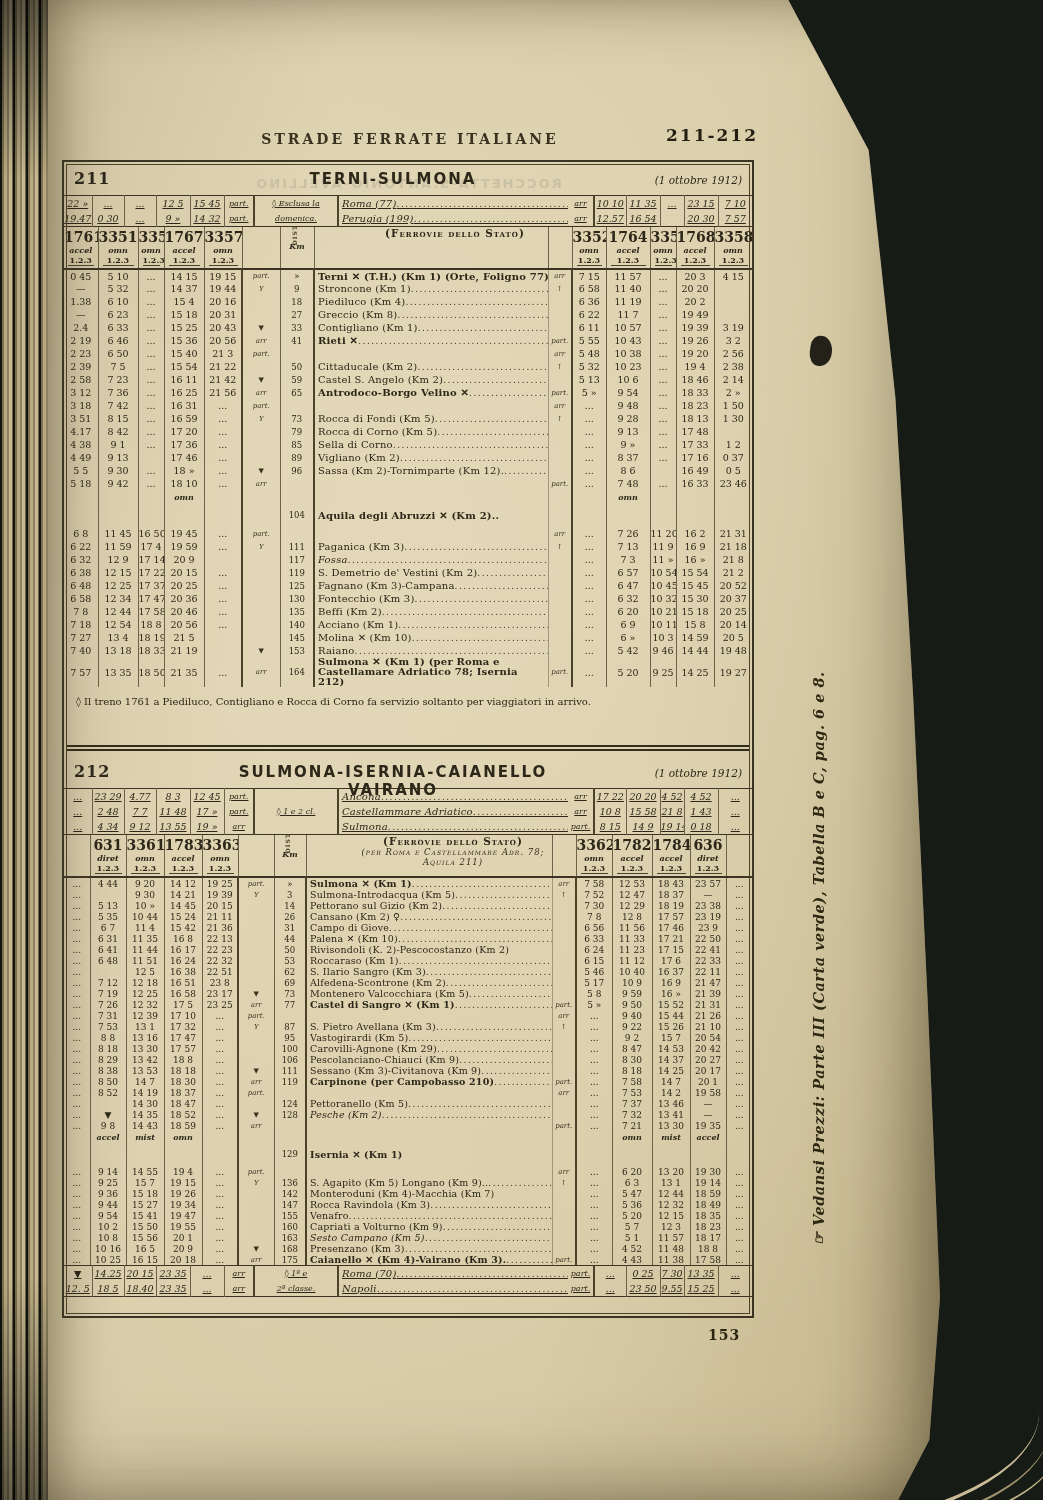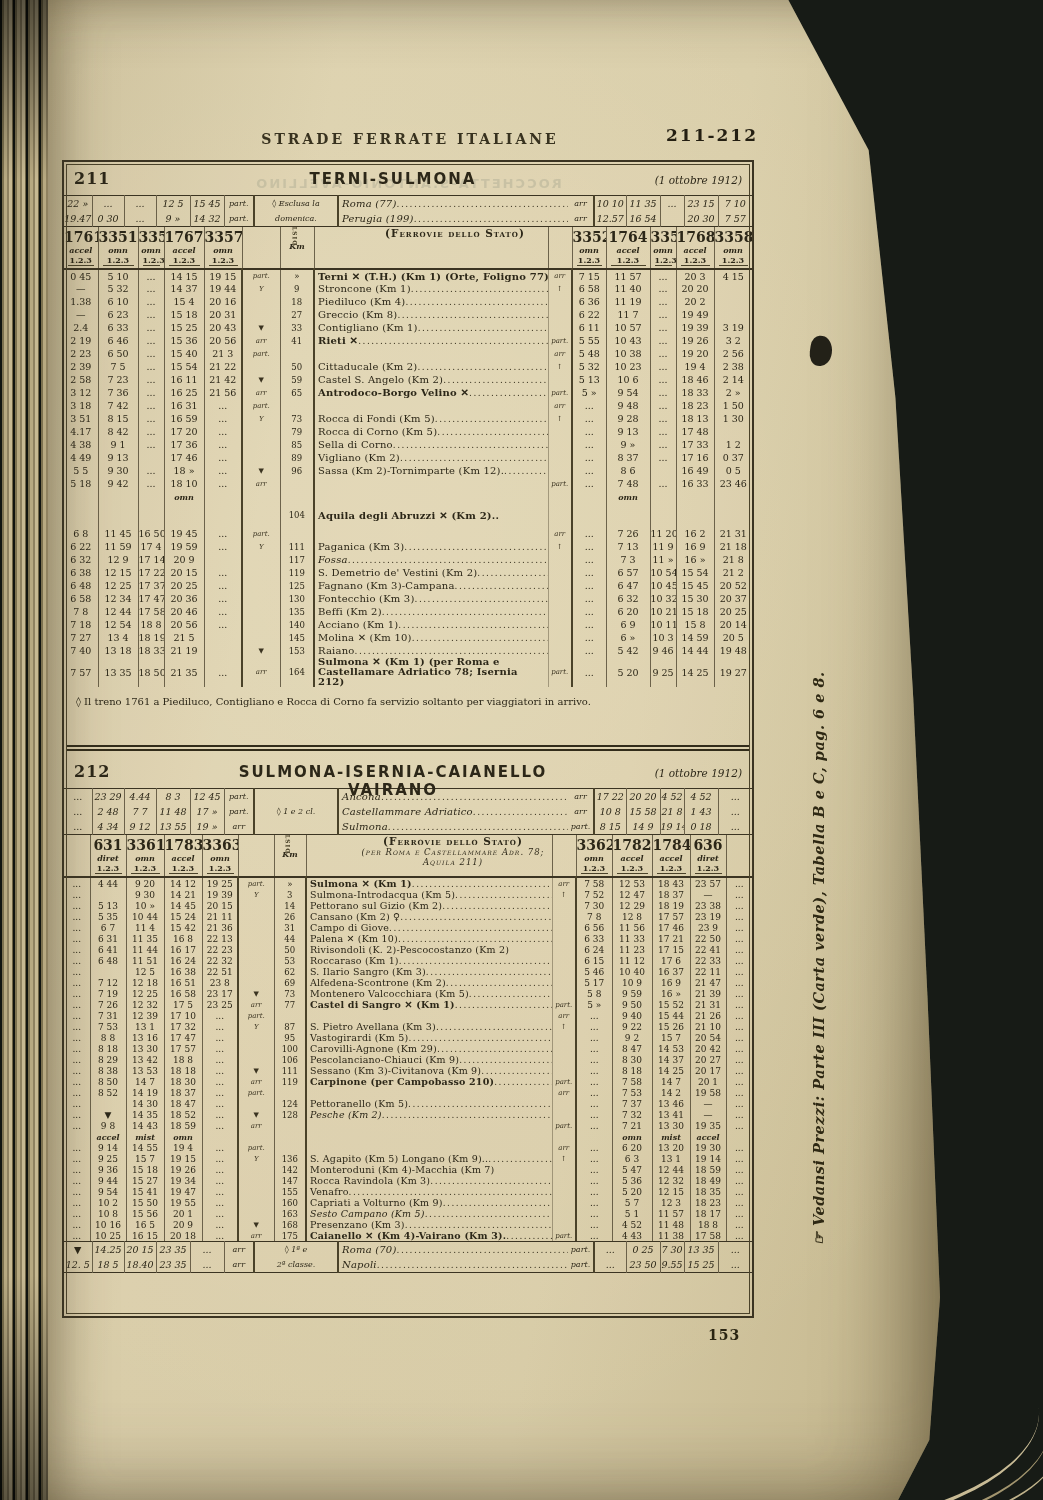--- a/index.html
+++ b/index.html
@@ -44,21 +44,21 @@
   .sec{position:relative;gap:30px;}
 
   .sechead{display:flex;align-items:baseline;padding:7px 10px 2px 10px;height:24px;}
   .secnum{font-size:16px;font-weight:bold;width:90px;letter-spacing:1px;}
   .sectitle{flex:1;text-align:center;font-size:15px;font-weight:bold;letter-spacing:2px;
     font-family:"DejaVu Sans","Liberation Sans",sans-serif;}
   .secdate{width:120px;text-align:right;font-size:10.5px;font-style:italic;}
 
   table{border-collapse:collapse;table-layout:fixed;width:688px;margin:0 auto;}
   td,th{padding:0;overflow:hidden;white-space:nowrap;vertical-align:middle;}
-  .mini{border-top:1.5px solid #3b3422;border-bottom:1.5px solid #3b3422;}
+  .mini{border-top:1.5px solid #3b3422;border-bottom:1.5px solid #3b3422;text-decoration:underline;}
   .mini td{font-size:9.5px;font-style:italic;text-align:center;height:15px;
     border-right:1px solid rgba(70,60,40,.75);}
   .mini td.dest{text-align:right;border-right:none;}
   .mini td.mid,.mini td.note{font-size:8px;}
   .mini td.note{border-right:2.5px solid #4a4229;border-left:2.5px solid #4a4229;}
   .mini td:last-child{border-right:none;}
   .mini td.dm{font-size:8px;border-right:2px solid #4a4229;}
 
   .t thead th{border-right:1px solid rgba(70,60,40,.75);vertical-align:top;}
   .t thead tr{border-bottom:2.5px solid #3b3422;}
@@ -958,21 +958,21 @@
               <col style="width:34px">
               <col style="width:24px">
               <col style="width:34px">
               <col style="width:34px">
             </colgroup>
           <tbody>
 
               <tr>
                 <td>...</td>
                 <td>23 29</td>
-                <td>4.44</td>
+                <td>4.77</td>
                 <td>8 3</td>
                 <td>12 45</td>
                 <td class="mid">part.</td>
                 <td class="note"></td>
                 <td class="dest">
                   <div class="stw">
                     <span class="nm i">Ancona</span>
                     <span class="dots"></span>
                   </div>
                 </td>
@@ -1623,20 +1623,41 @@
                   </div>
                 </td>
                 <td class="ric"></td>
                 <td></td>
                 <td>omn</td>
                 <td>mist</td>
                 <td>accel</td>
                 <td></td>
               </tr>
 
+              <tr class="nd tall">
+                <td></td>
+                <td></td>
+                <td></td>
+                <td></td>
+                <td class="lr"></td>
+                <td class="ic"></td>
+                <td class="km">129</td>
+                <td class="st">
+                  <div class="stw">
+                    <span class="nm b">Isernia ✕ (Km 1)</span>
+                    <span class="dots"></span>
+                  </div>
+                </td>
+                <td class="ric"></td>
+                <td></td>
+                <td></td>
+                <td></td>
+                <td></td>
+                <td></td>
+              </tr>
 
               <tr class="nd">
                 <td>...</td>
                 <td>9 14</td>
                 <td>14 55</td>
                 <td>19 4</td>
                 <td class="lr">...</td>
                 <td class="ic">part.</td>
                 <td class="km"></td>
                 <td class="st">

